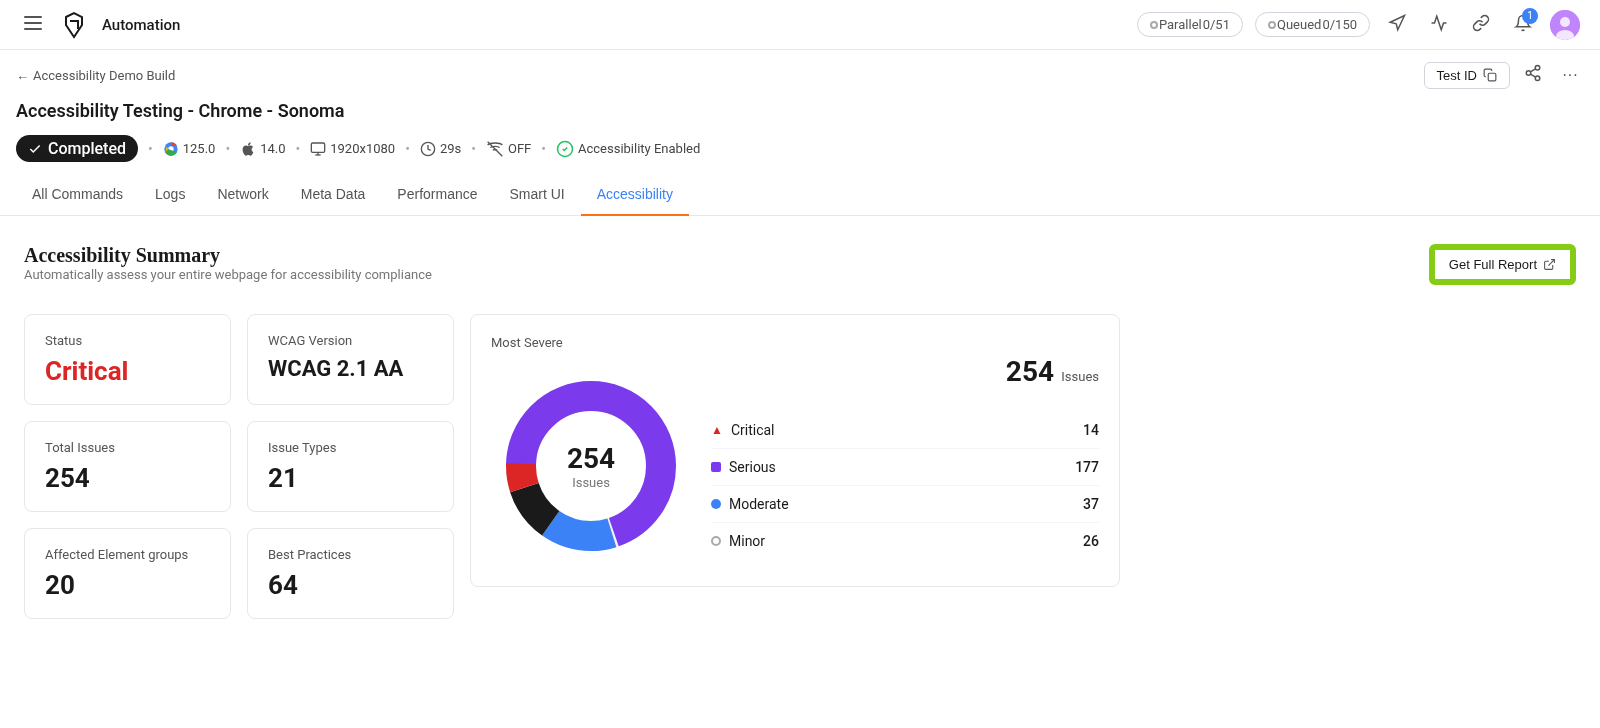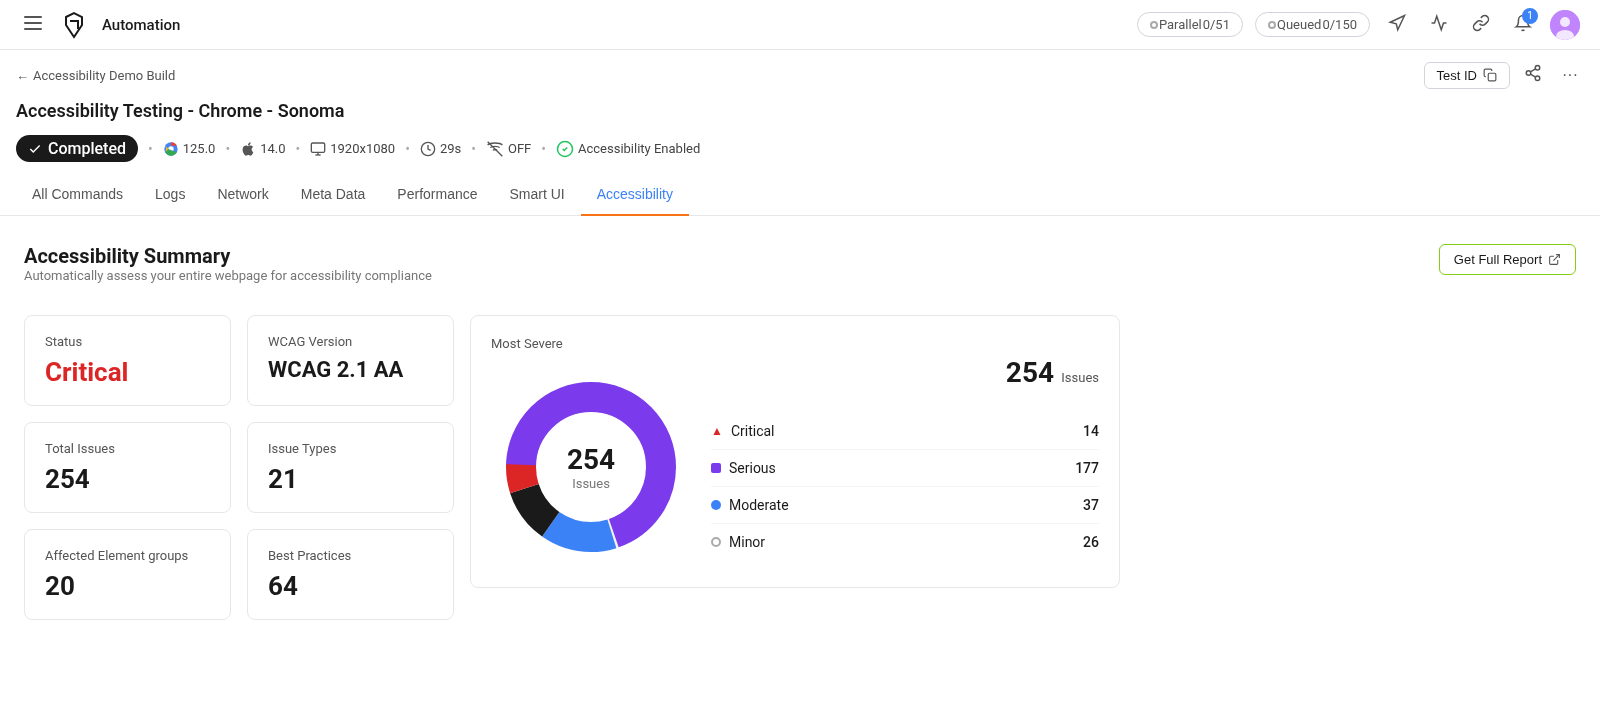--- a/index.html
+++ b/index.html
@@ -69,26 +69,26 @@
       border-bottom: 2px solid transparent; margin-bottom: -1px;
       background: none; border-left: none; border-right: none; border-top: none;
       text-decoration: none;
       text-align: center;
     }
     .nav-tab.active { color: #3b82f6; border-bottom-color: #f97316; font-weight: 500; }
 
     
     .main-content { padding: 28px 24px; }
     .section-header { display: flex; align-items: flex-start; justify-content: space-between; margin-bottom: 8px; }
-    .section-title { font-size: 20px; font-weight: 700; }
+    .section-title { font-size: 20px; font-weight: 700; font-family: Liberation Serif, serif; }
     .section-subtitle { font-size: 13px; color: #777; margin-bottom: 24px; }
 
     .get-report-btn {
       display: flex; align-items: center; gap: 6px;
-      border: 1px solid #84cc16; border-radius: 6px; padding: 7px 14px;
+      border: 6px solid #84cc16; border-radius: 6px; padding: 7px 14px;
       background: #fff; cursor: pointer; font-size: 13px; color: #1a1a1a;
     }
 
     
     .cards-row { display: flex; gap: 16px; margin-bottom: 16px; }
     .card {
       flex: 1; border: 1px solid #e5e7eb; border-radius: 8px; padding: 18px 20px;
     }
     .card-label { font-size: 13px; color: #555; margin-bottom: 8px; }
     .card-value { font-size: 26px; font-weight: 700; color: #1a1a1a; }

